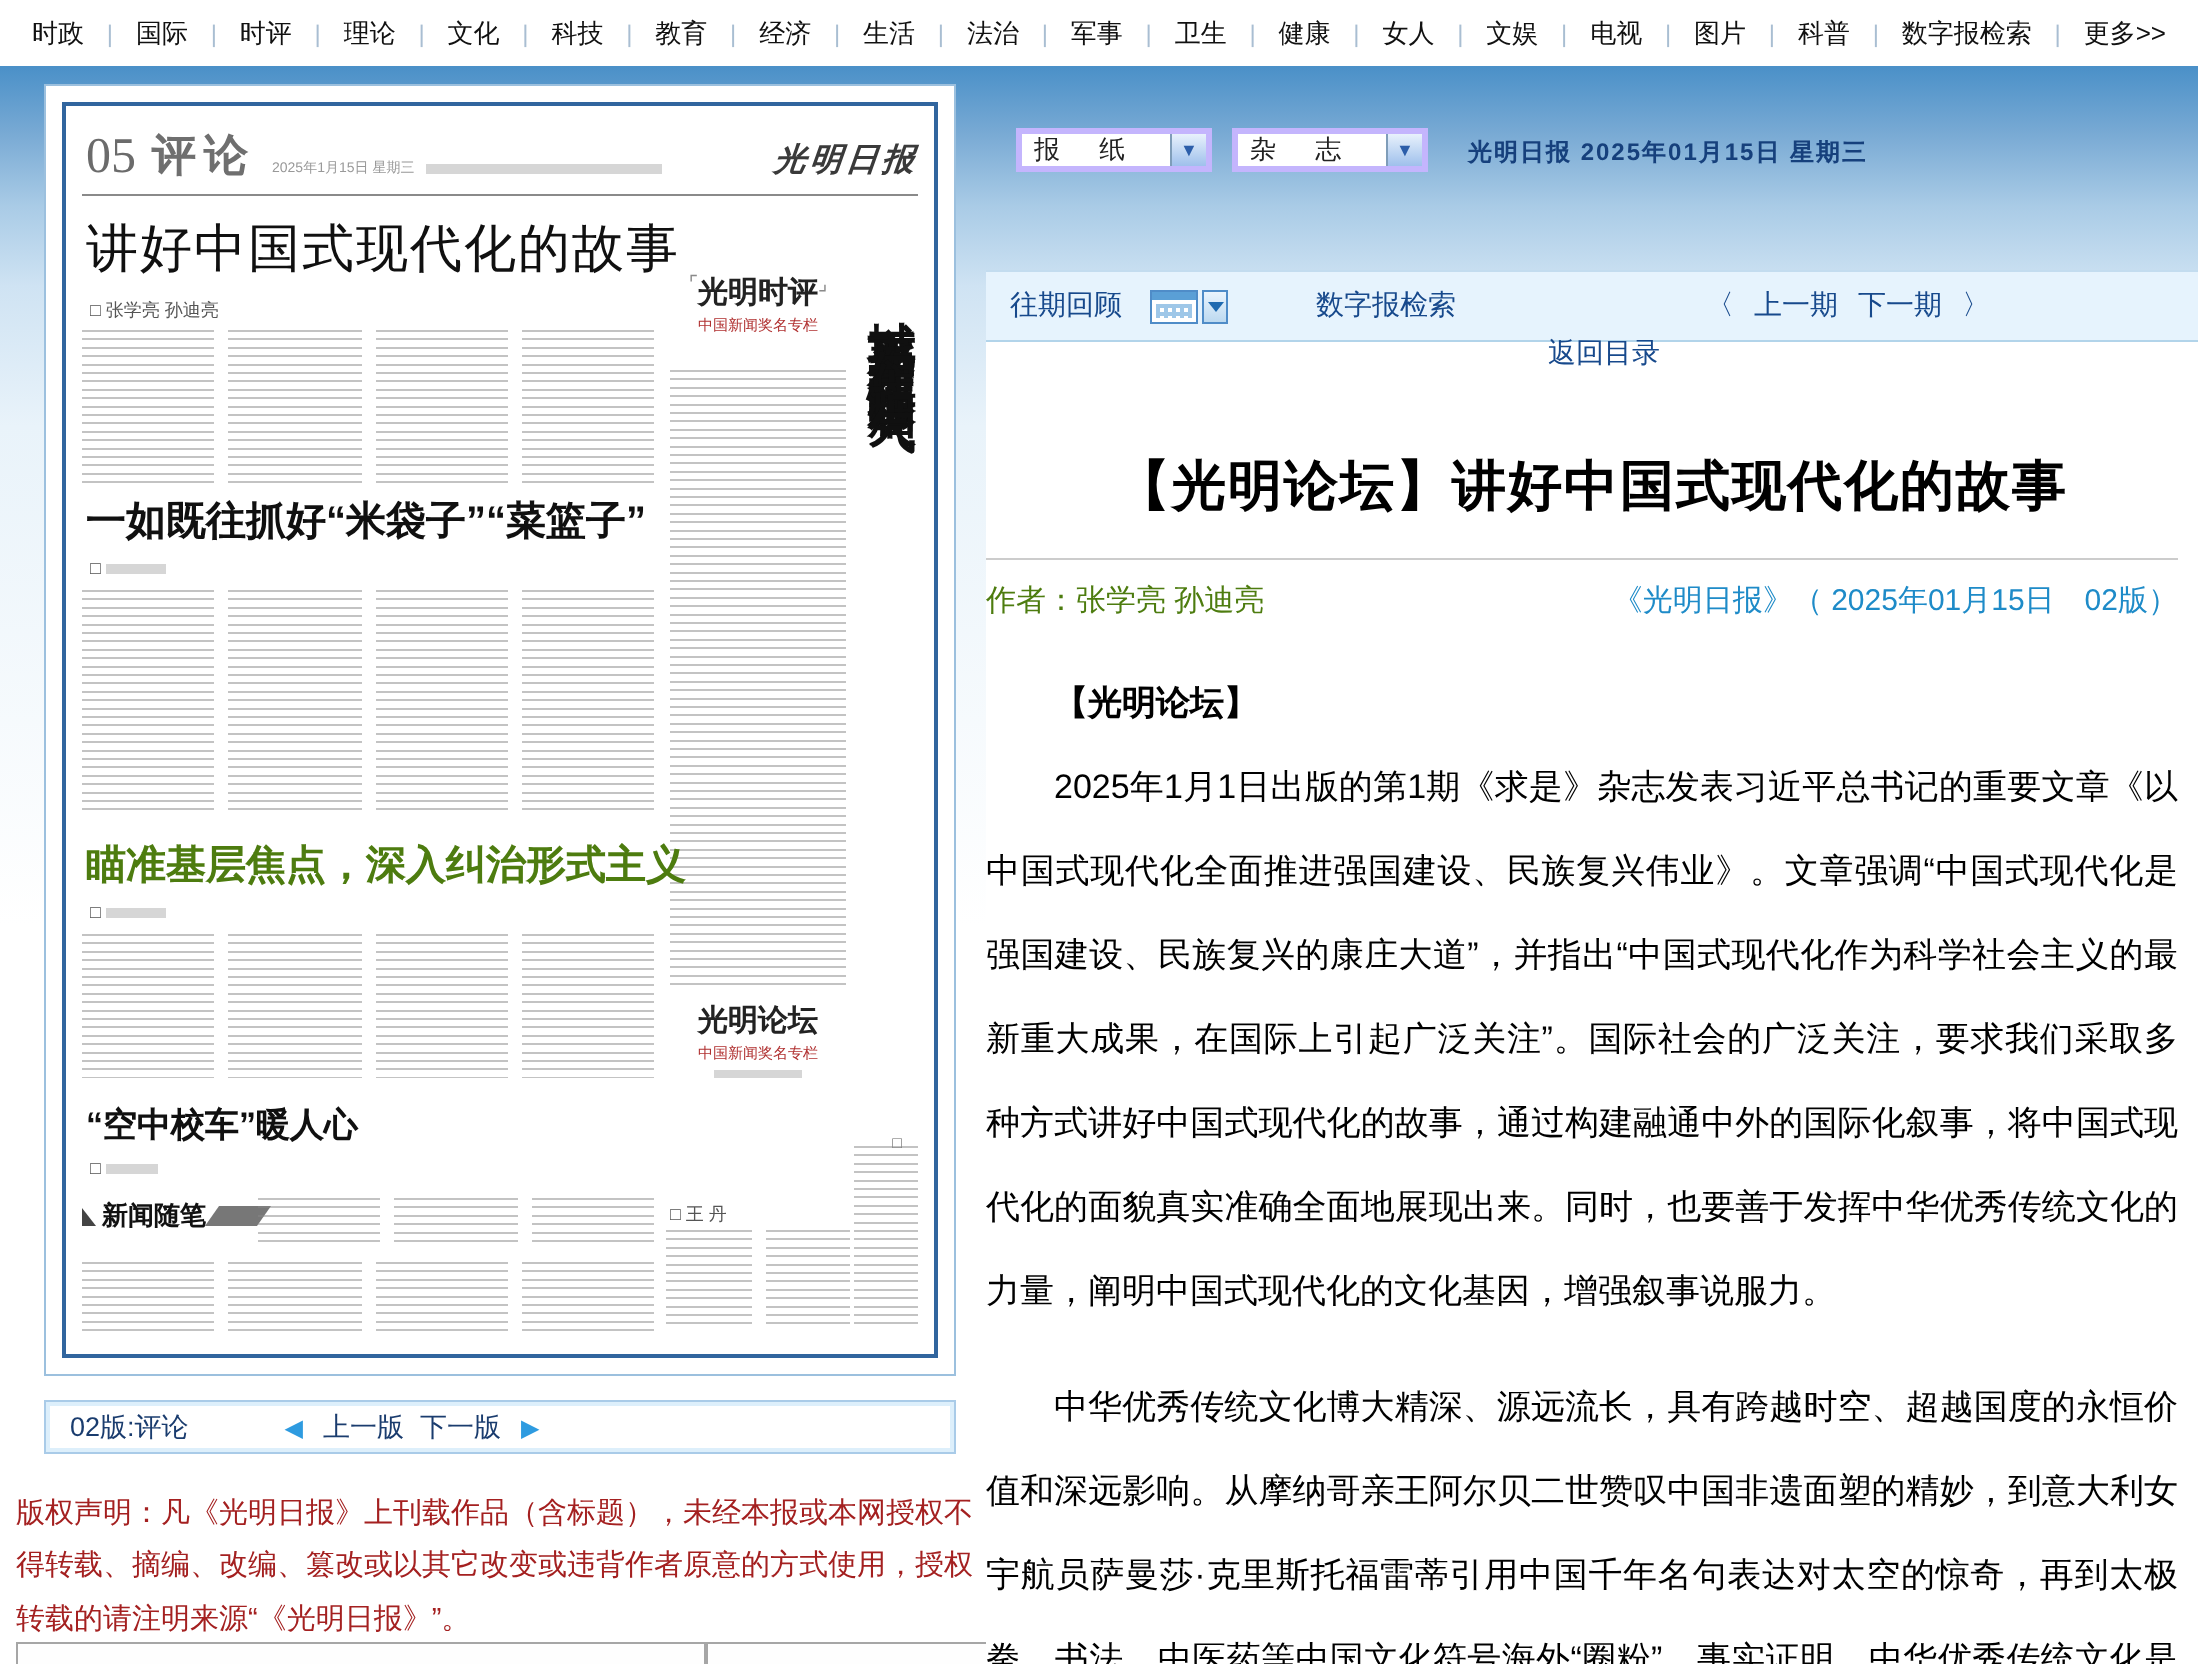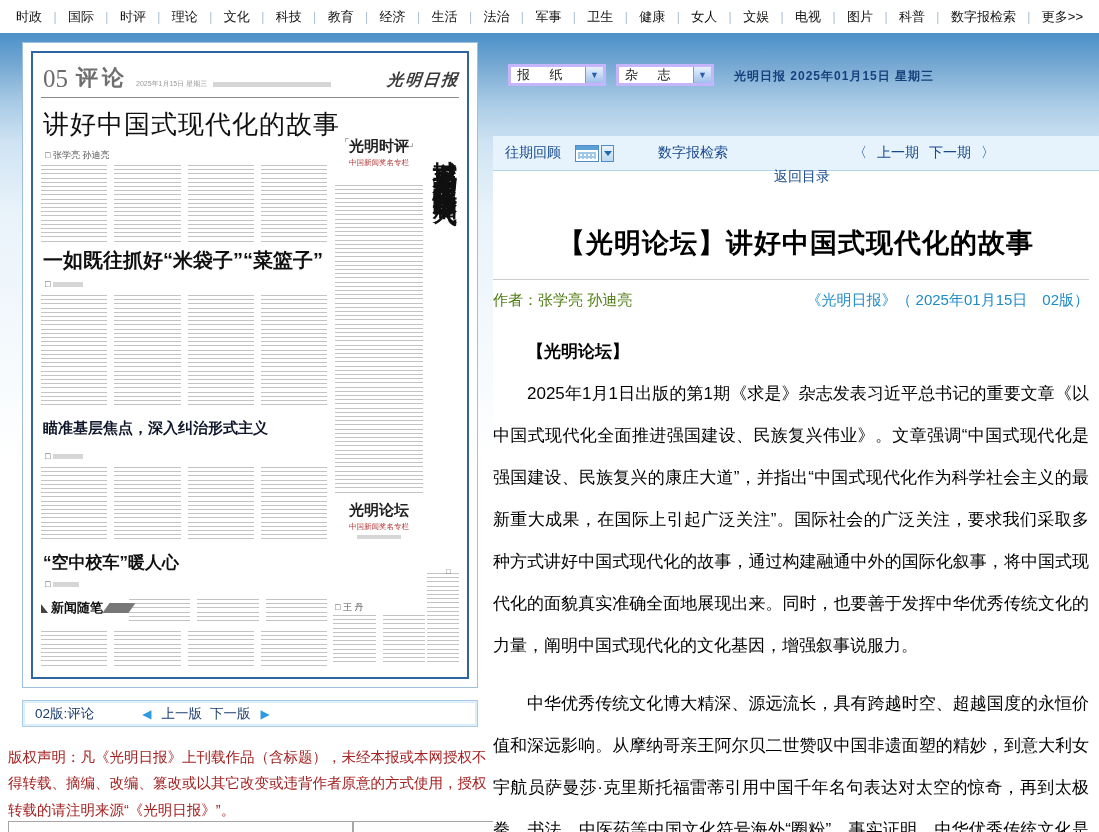--- a/index.html
+++ b/index.html
@@ -31,21 +31,21 @@
 
   .np-h1 { position:absolute; left:10px; top:54px; font-size:26px; font-weight:400; color:#101010; letter-spacing:1px; white-space:nowrap; }
   .np-byline { position:absolute; font-size:9px; color:#555; white-space:nowrap; }
   .bar { background:#b5b5b5; opacity:.55; display:inline-block; height:5px; vertical-align:middle; }
 
   .tx { background-image:repeating-linear-gradient(180deg,#878787 0 1px,transparent 1px 4.2px); opacity:.5; }
   .cols { position:absolute; display:flex; gap:7px; }
   .cols i { flex:1; display:block; }
 
   .np-h2 { position:absolute; left:10px; top:194px; font-size:20px; font-weight:900; color:#101010; white-space:nowrap; }
-  .np-h3 { position:absolute; left:10px; top:366px; font-size:15px; font-weight:900; color:#0f172a; white-space:nowrap; }
+  .np-h3 { position:absolute; left:10px; top:366px; font-size:20px; font-weight:900; color:#4d7c0f; white-space:nowrap; }
   .np-h4 { position:absolute; left:10px; top:498px; font-size:17px; font-weight:900; color:#101010; white-space:nowrap; }
 
   .np-box { position:absolute; text-align:center; }
   .np-box .t { font-size:15px; font-weight:900; color:#222; white-space:nowrap; }
   .np-box .t .q { color:#8a8a8a; font-weight:normal; font-size:10px; vertical-align:top; }
   .np-box .s { font-size:7.5px; color:#b03030; margin-top:2px; white-space:nowrap; }
   .np-box .e { margin:3px auto 0; width:44px; height:4px; background:#bbb; opacity:.6; }
 
   .np-ip { position:absolute; left:300px; top:490px; width:96px; font-size:19px; font-weight:900; color:#101010; line-height:1.45; }
   .np-vert { position:absolute; right:6px; top:88px; height:418px; writing-mode:vertical-rl;

